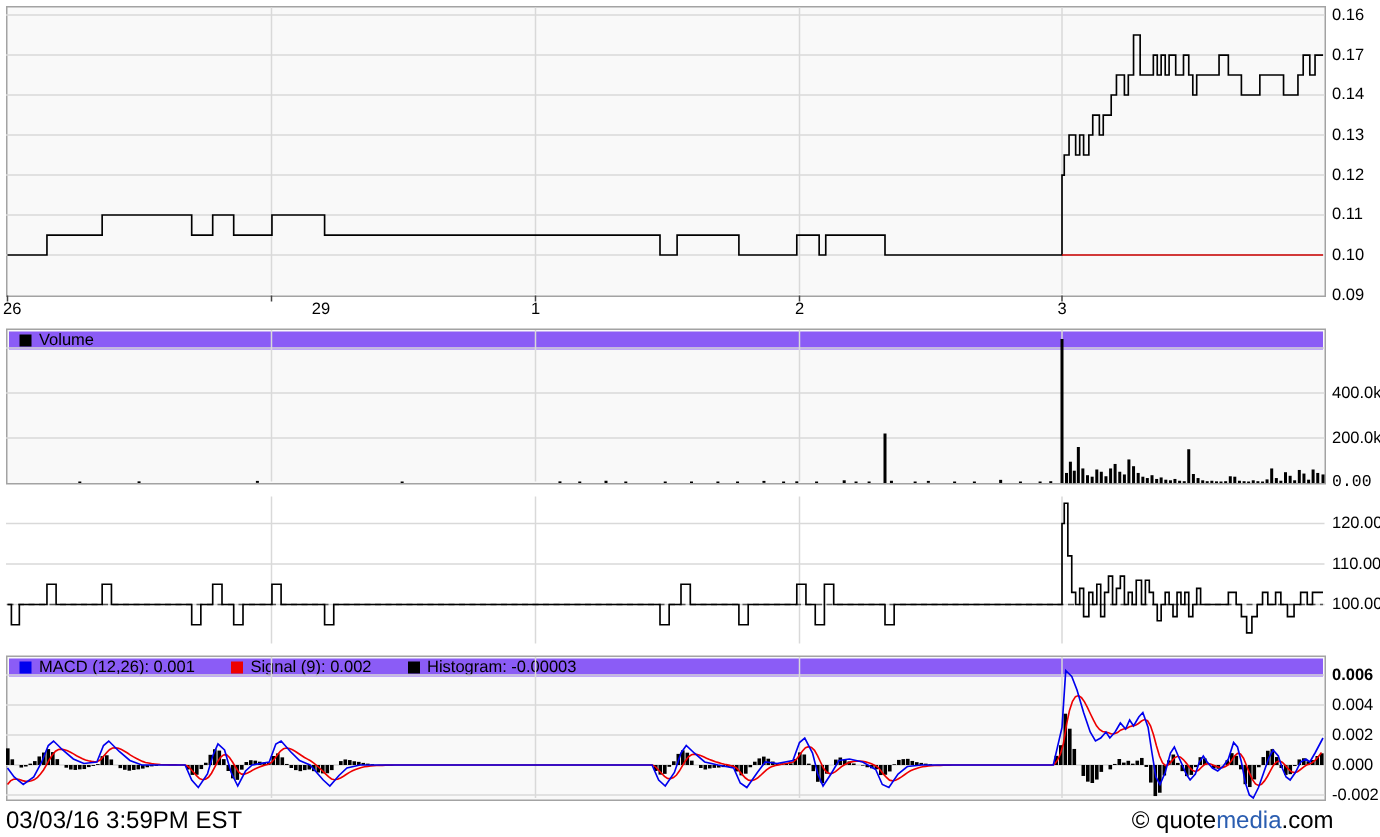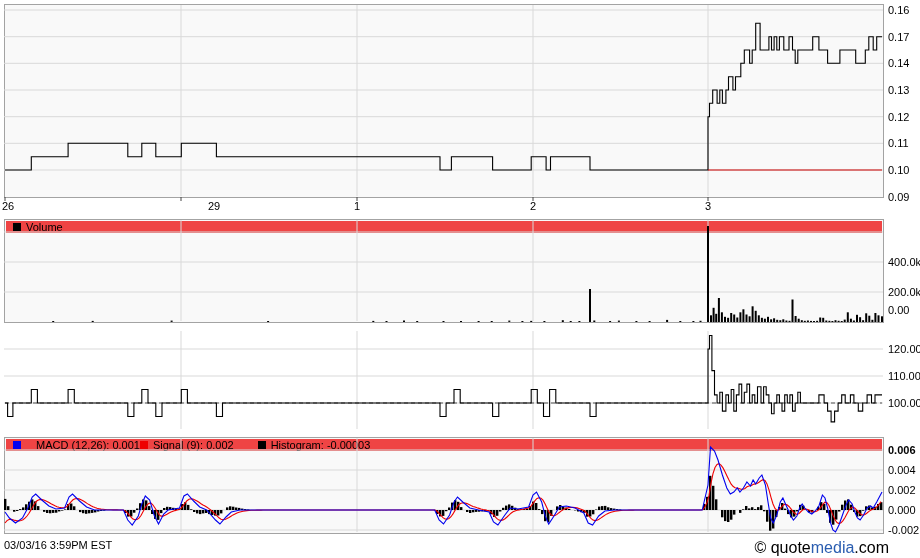--- a/index.html
+++ b/index.html
@@ -3,33 +3,33 @@
 <meta charset="utf-8">
 <style>
   html,body{margin:0;padding:0;background:#fff;}
   body{font-family:"Liberation Sans",sans-serif;-webkit-font-smoothing:none;}
   #stage{position:relative;width:920px;height:558px;background:#fff;overflow:hidden;}
   .panel{position:absolute;left:4px;width:880px;border:1px solid #a3a3a3;background:#f9f9f9;box-sizing:border-box;}
   #panel-price{top:4px;height:194px;}
   #panel-volume{top:219px;height:104px;}
   #panel-momentum{top:330px;height:101px;}
   #panel-macd{top:437px;height:97px;}
-  .strip{position:absolute;left:1px;right:1px;top:1px;background:#ef4444;display:flex;align-items:center;padding-left:7px;gap:0;}
+  .strip{position:absolute;left:1px;right:1px;top:1px;background:#8b5cf6;display:flex;align-items:center;padding-left:7px;gap:0;}
   #panel-volume .strip{height:12px;}
   #panel-momentum .strip{height:17px;}
   #panel-macd .strip{height:12px;}
   .legend-item{display:flex;align-items:center;font-size:11px;color:#000;white-space:nowrap;}
   .sw{display:inline-block;width:8px;height:8px;margin-right:5px;flex:0 0 auto;}
   .sw.black{background:#000;}
   .sw.blue{background:#0000ee;}
   .sw.red{background:#ee0000;}
   #chart-svg{position:absolute;left:0;top:0;pointer-events:none;}
   .ylab{position:absolute;left:888px;font-size:11px;color:#000;white-space:nowrap;}
   .xlab{position:absolute;top:200px;font-size:11px;color:#000;white-space:nowrap;}
-  #footer-timestamp{position:absolute;left:4px;top:539px;font-size:11px;color:#000;}
+  #footer-timestamp{position:absolute;left:4px;top:539px;font-size:16px;color:#000;}
   #footer-credit{position:absolute;right:31px;top:539px;font-size:16px;color:#000;}
   #footer-credit .mid{color:#2a5db0;}
 </style>
 </head>
 <body>
 
 <div id="stage">
 
   <div class="panel" id="panel-price"></div>
 
@@ -38,21 +38,21 @@
       <span class="legend-item">
         <span class="sw black"></span>
         <span>Volume</span>
       </span>
     </div>
   </div>
 
 
   <div class="panel" id="panel-macd">
     <div class="strip">
-      <span class="legend-item" style="gap:10px;">
+      <span class="legend-item" style="margin-right:24px;">
         <span class="sw blue"></span>
         <span>MACD (12,26): 0.001</span>
       </span>
       <span class="legend-item" style="margin-right:24px;">
         <span class="sw red"></span>
         <span>Signal (9): 0.002</span>
       </span>
       <span class="legend-item">
         <span class="sw black"></span>
         <span>Histogram: -0.00003</span>
@@ -387,21 +387,21 @@
       <div class="ylab" style="top: 31px;">0.17</div>
       <div class="ylab" style="top: 57px;">0.14</div>
       <div class="ylab" style="top: 84px;">0.13</div>
       <div class="ylab" style="top: 111px;">0.12</div>
       <div class="ylab" style="top: 137px;">0.11</div>
       <div class="ylab" style="top: 164px;">0.10</div>
       <div class="ylab" style="top: 191px;">0.09</div>
       <div class="ylab" style="top: 226px; margin-left: 45px;">600.0k</div>
       <div class="ylab" style="top: 256px;">400.0k</div>
       <div class="ylab" style="top: 286px;">200.0k</div>
-      <div class="ylab" style="top: 304px;">0.00</div>
+      <div class="ylab" style="top: 316px; font-family: Liberation Mono, monospace;">0.00</div>
       <div class="ylab" style="top: 343px;">120.00</div>
       <div class="ylab" style="top: 370px;">110.00</div>
       <div class="ylab" style="top: 397px;">100.00</div>
       <div class="ylab" style="top: 444px; font-weight: bold;">0.006</div>
       <div class="ylab" style="top: 464px;">0.004</div>
       <div class="ylab" style="top: 484px;">0.002</div>
       <div class="ylab" style="top: 504px;">0.000</div>
       <div class="ylab" style="top: 524px;">-0.002</div>
       <div class="xlab" style="left: 2px;">26</div>
       <div class="xlab" style="left: 181px; transform: translateX(-50%); margin-left: 33px;">29</div>

